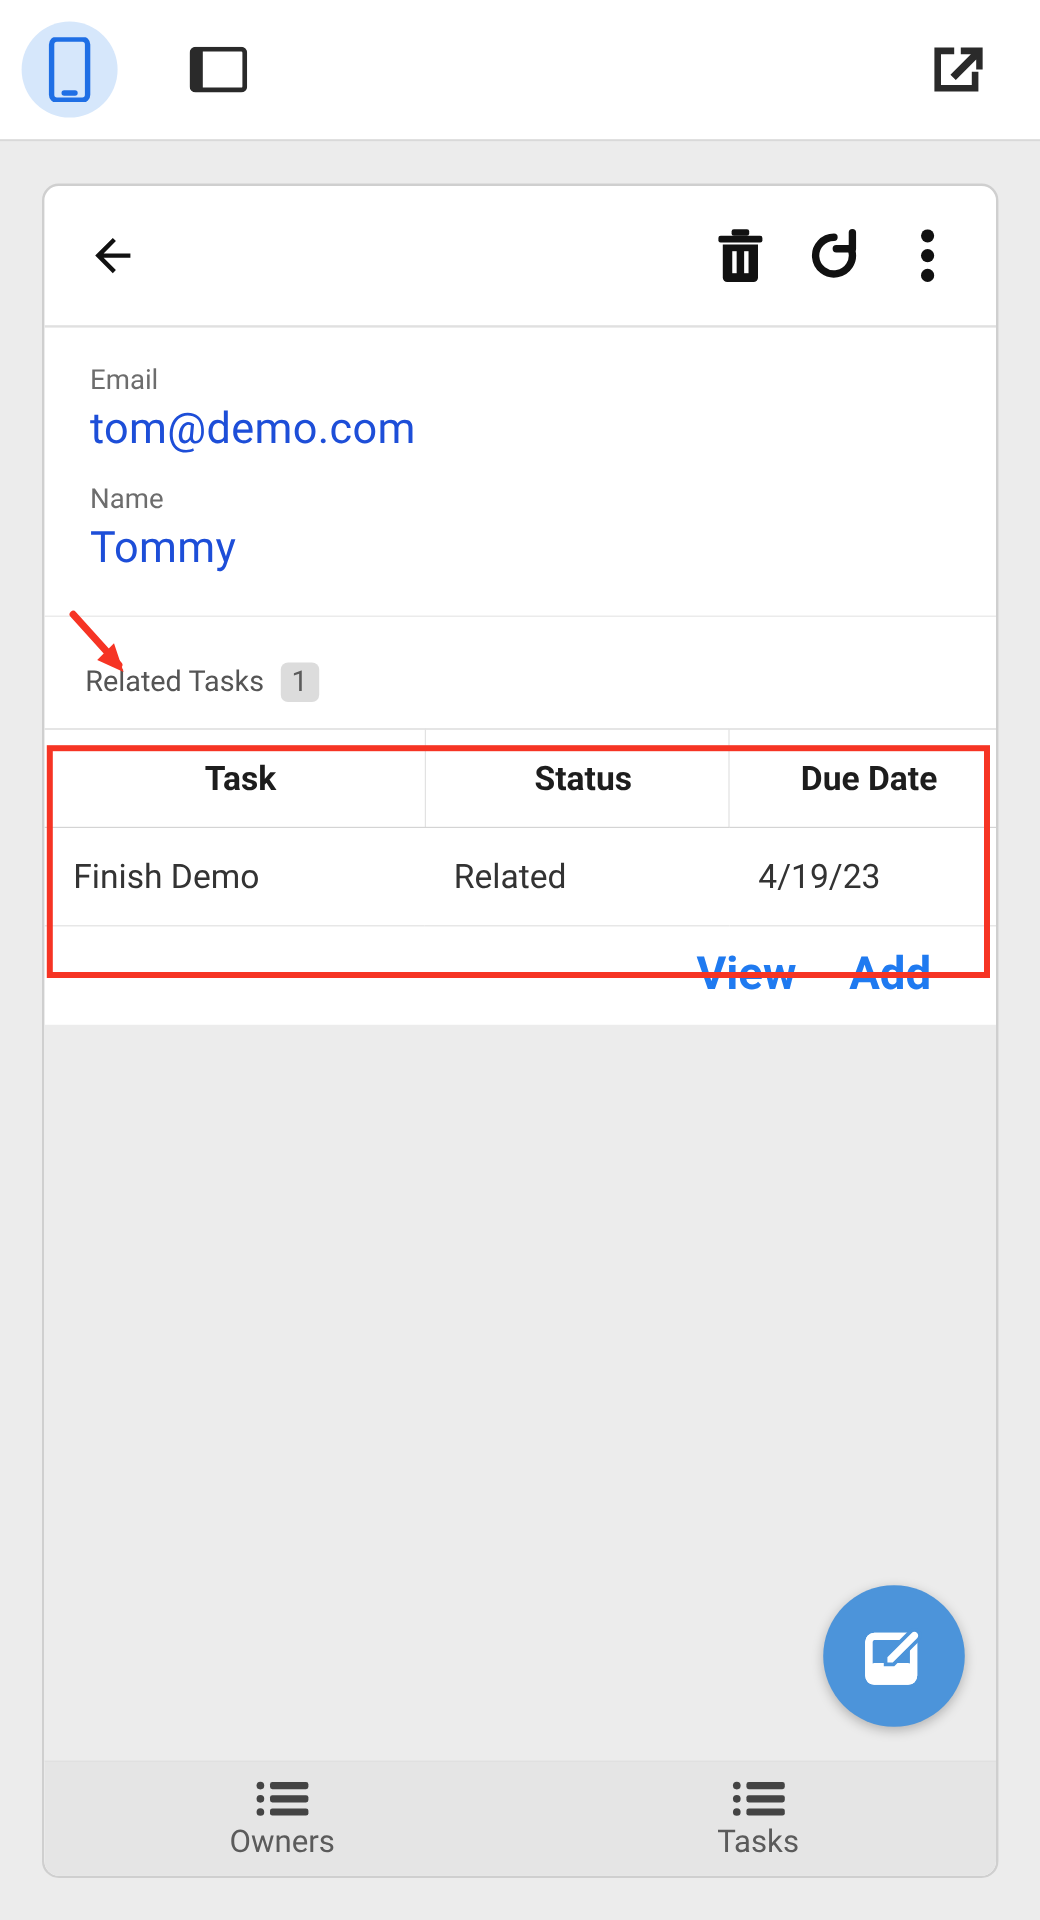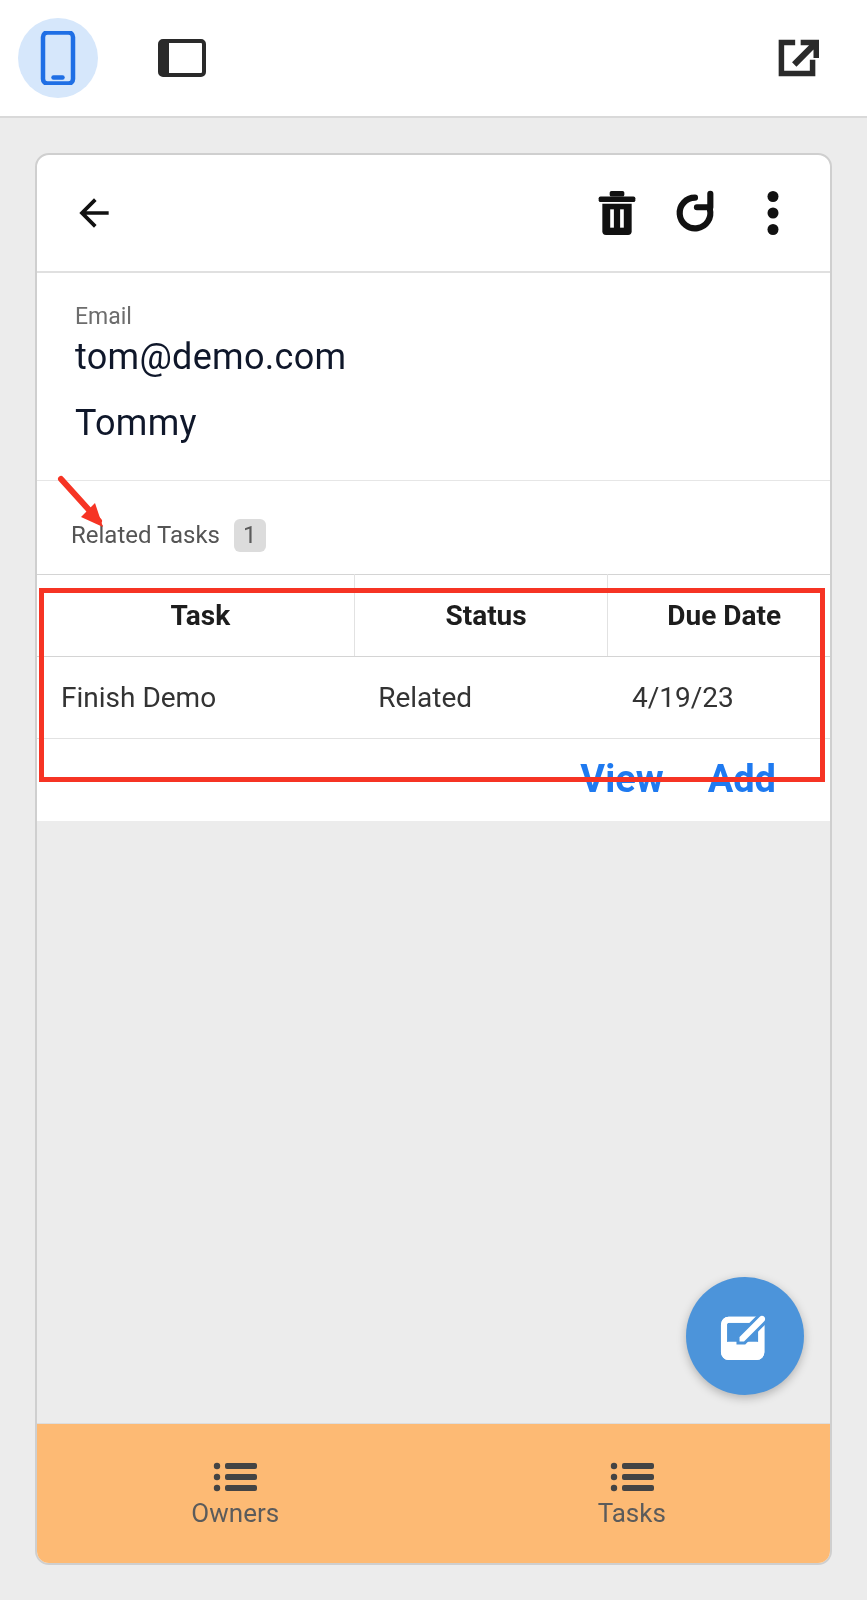--- a/index.html
+++ b/index.html
@@ -71,21 +71,21 @@
     border-bottom: 1px solid #e6e6e6;
   }
   .field { margin-bottom: 24px; }
   .field:last-child { margin-bottom: 20px; }
   .field-label {
     color: #6d6d6d;
     font-size: 23px;
     margin-bottom: 6px;
   }
   .field-value {
-    color: #0f172a;
+    color: #1d4ed8;
     font-size: 36px;
     letter-spacing: 0.3px;
   }
 
   
   .related-wrap { padding: 0; position: relative; }
   .related-header {
     display: flex;
     align-items: center;
     gap: 14px;
@@ -171,22 +171,22 @@
     background: #4c94da;
     box-shadow: 0 3px 10px rgba(0,0,0,0.25);
     display: flex;
     align-items: center;
     justify-content: center;
     cursor: pointer;
   }
 
   
   .bottom-nav {
-    height: 140px;
-    background: #fdba74;
+    height: 96px;
+    background: #e5e5e5;
     border-top: 1px solid #ddd;
     display: flex;
     align-items: center;
   }
   .nav-item {
     flex: 1;
     display: flex;
     flex-direction: column;
     align-items: center;
     justify-content: center;
@@ -256,20 +256,21 @@
         </svg>
       </div>
     </div>
 
     <div class="details">
       <div class="field">
         <div class="field-label">Email</div>
         <div class="field-value">tom@demo.com</div>
       </div>
       <div class="field">
+        <div class="field-label">Name</div>
         <div class="field-value">Tommy</div>
       </div>
     </div>
 
     <div class="related-wrap">
 
       <svg class="annot-arrow" width="70" height="70" viewBox="0 0 70 70">
         <line x1="10" y1="8" x2="48" y2="50" stroke="#f63424" stroke-width="6" stroke-linecap="round"></line>
         <polygon points="52,56 30,46 44,32" fill="#f63424"></polygon>
       </svg>

